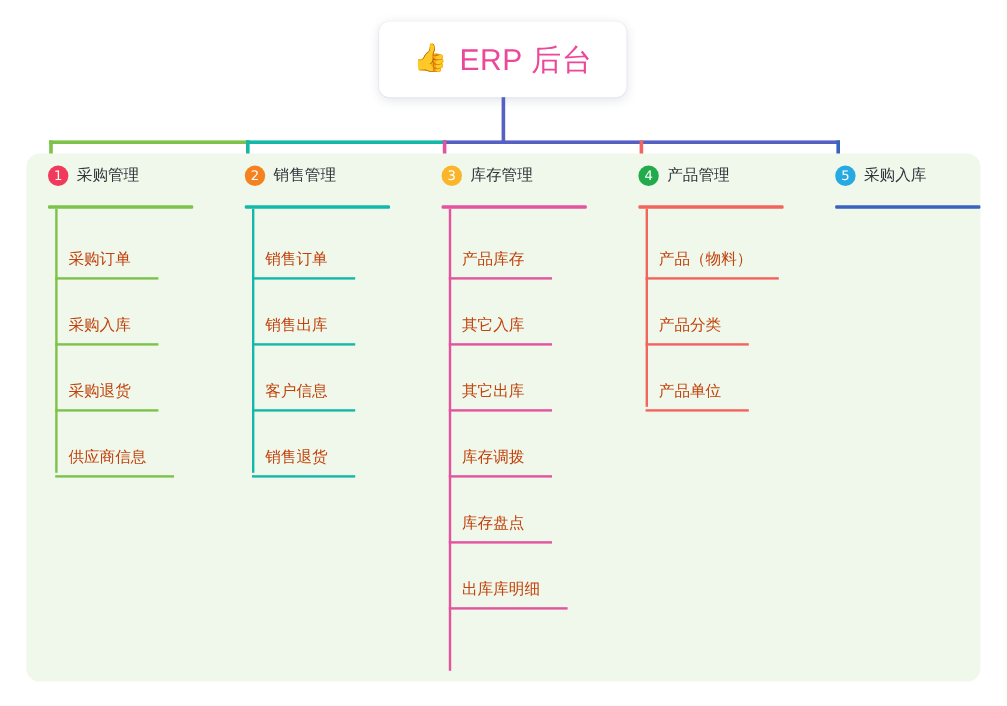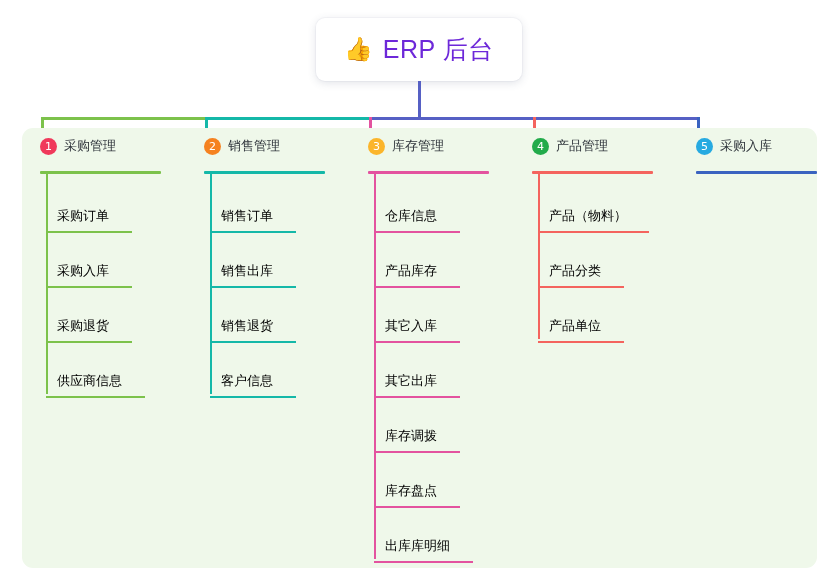--- a/index.html
+++ b/index.html
@@ -18,21 +18,21 @@
     left:316px;top:18px;
     width:206px;height:63px;
     background:#ffffff;
     border-radius:9px;
     box-shadow:0 2px 9px rgba(70,80,110,.16), 0 0 0 1px rgba(60,70,100,.035);
     display:flex;align-items:center;justify-content:center;
     box-sizing:border-box;
   }
   .root-inner{display:flex;align-items:center;gap:10px;}
   .root-emoji{font-size:23px;line-height:1;font-family:"DejaVu Sans",sans-serif;}
-  .root-title{font-size:25px;color:#6d28d9;letter-spacing:.5px;white-space:nowrap;}
+  .root-title{font-size:25px;color:#ec4899;letter-spacing:.5px;white-space:nowrap;}
 
   
   .ln{position:absolute;}
   .v{width:3px;}
   .h{height:3px;}
 
   
   .panel{
     position:absolute;
     left:22px;top:128px;
@@ -53,21 +53,21 @@
   }
   .head-label{font-size:13px;color:#2f343b;white-space:nowrap;}
   .head-rule{position:absolute;left:18px;bottom:0;height:3px;border-radius:1px;}
 
   
   .leaves{position:relative;padding-top:4px;}
   .spine{position:absolute;left:24px;top:0;width:2px;}
   .leaf{position:relative;height:55px;}
   .leaf-label{
     position:absolute;left:35px;bottom:8px;
-    font-size:13px;color:#000000;white-space:nowrap;
+    font-size:13px;color:#c2410c;white-space:nowrap;
   }
   .leaf-rule{position:absolute;left:24px;bottom:0;height:2px;}
 </style>
 </head>
 <body>
 
 <div id="canvas">
 
   <div class="root-card">
     <div class="root-inner">
@@ -130,44 +130,40 @@
             <div class="spine" style="background: rgb(20, 184, 168); height: 220px;"></div>
             <div class="leaf">
               <span class="leaf-label">销售订单</span>
               <div class="leaf-rule" style="width: 86px; background: rgb(20, 184, 168);"></div>
             </div>
             <div class="leaf">
               <span class="leaf-label">销售出库</span>
               <div class="leaf-rule" style="width: 86px; background: rgb(20, 184, 168);"></div>
             </div>
             <div class="leaf">
+              <span class="leaf-label">客户信息</span>
+              <div class="leaf-rule" style="width: 86px; background: rgb(20, 184, 168);"></div>
+            </div>
+            <div class="leaf">
               <span class="leaf-label">销售退货</span>
-              <div class="leaf-rule" style="width: 86px; background: rgb(20, 184, 168);"></div>
-            </div>
-            <div class="leaf">
-              <span class="leaf-label">客户信息</span>
               <div class="leaf-rule" style="width: 86px; background: rgb(20, 184, 168);"></div>
             </div>
           </div>
         </div>
         <div class="col" style="left: 328px;">
           <div class="col-head">
             <div class="head-row">
               <span class="badge" style="background: rgb(251, 181, 43);">3</span>
               <span class="head-label">库存管理</span>
             </div>
             <div class="head-rule" style="width: 121px; background: rgb(227, 83, 159);"></div>
           </div>
           <div class="leaves">
             <div class="spine" style="background: rgb(227, 83, 159); height: 385px;"></div>
             <div class="leaf">
-              <span class="leaf-label">仓库信息</span>
-              <div class="leaf-rule" style="width: 86px; background: rgb(227, 83, 159);"></div>
-            </div>
-            <div class="leaf">
               <span class="leaf-label">产品库存</span>
               <div class="leaf-rule" style="width: 86px; background: rgb(227, 83, 159);"></div>
             </div>
             <div class="leaf">
               <span class="leaf-label">其它入库</span>
               <div class="leaf-rule" style="width: 86px; background: rgb(227, 83, 159);"></div>
             </div>
             <div class="leaf">
               <span class="leaf-label">其它出库</span>
               <div class="leaf-rule" style="width: 86px; background: rgb(227, 83, 159);"></div>

